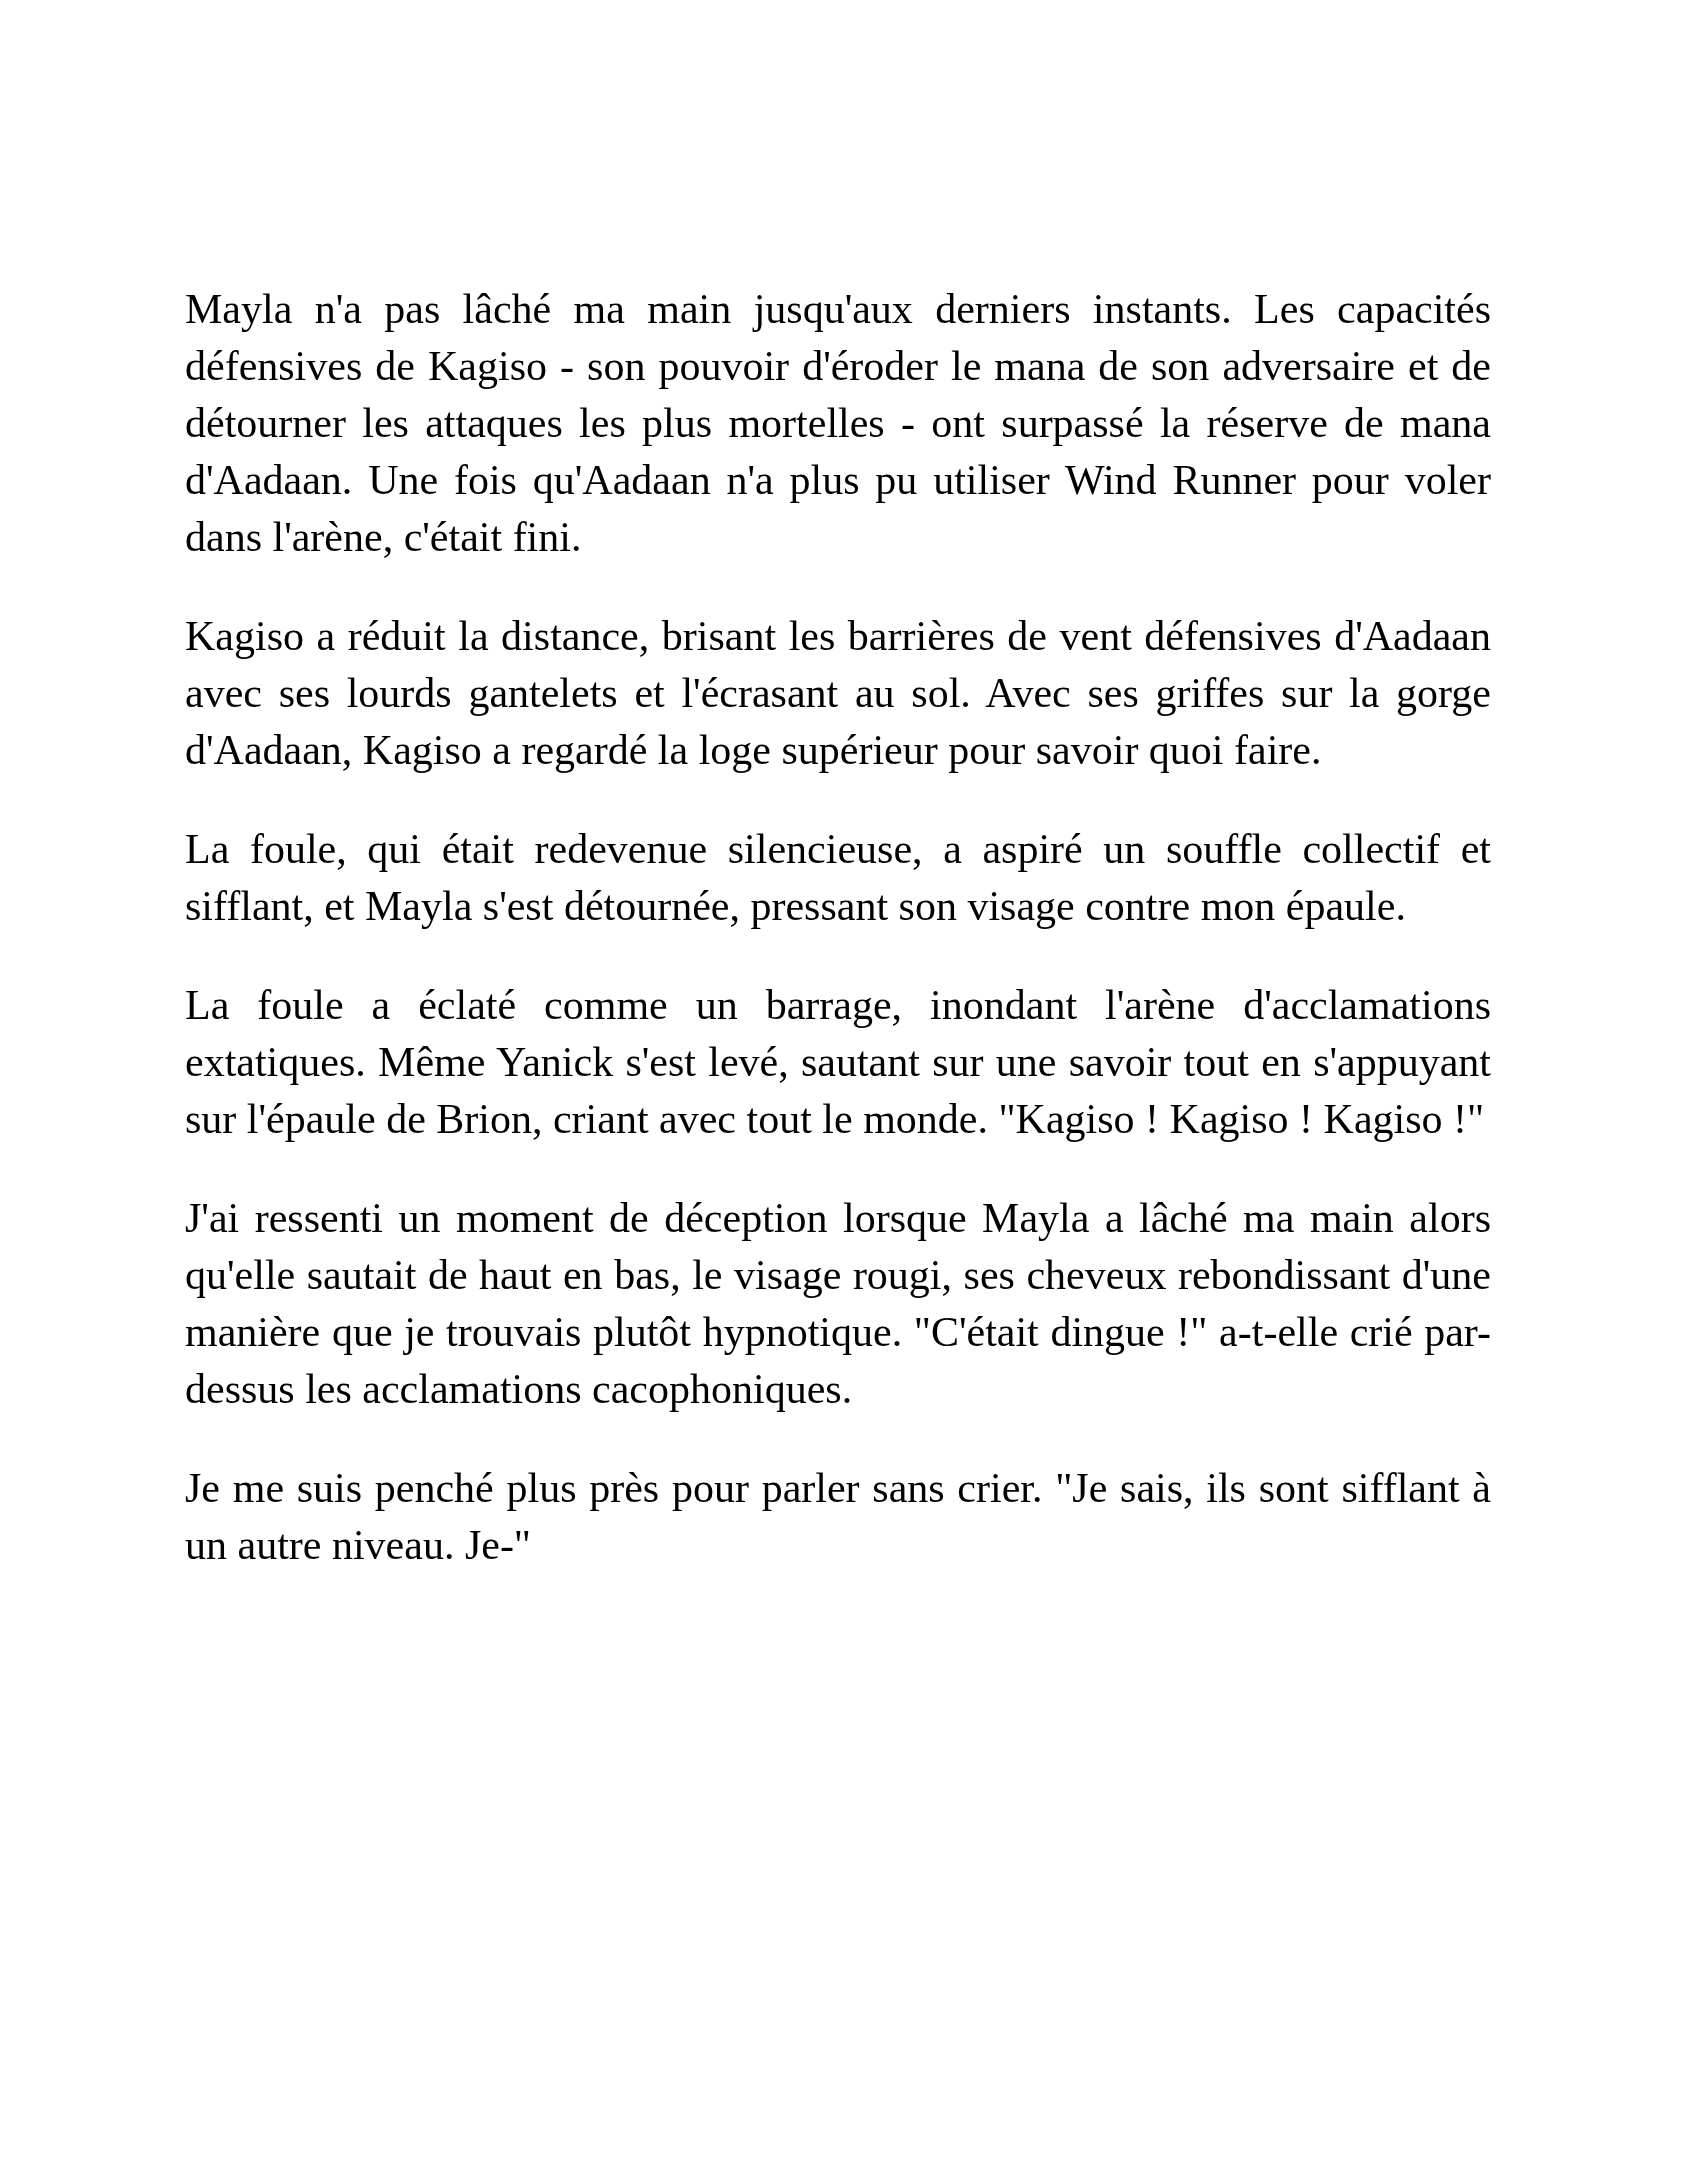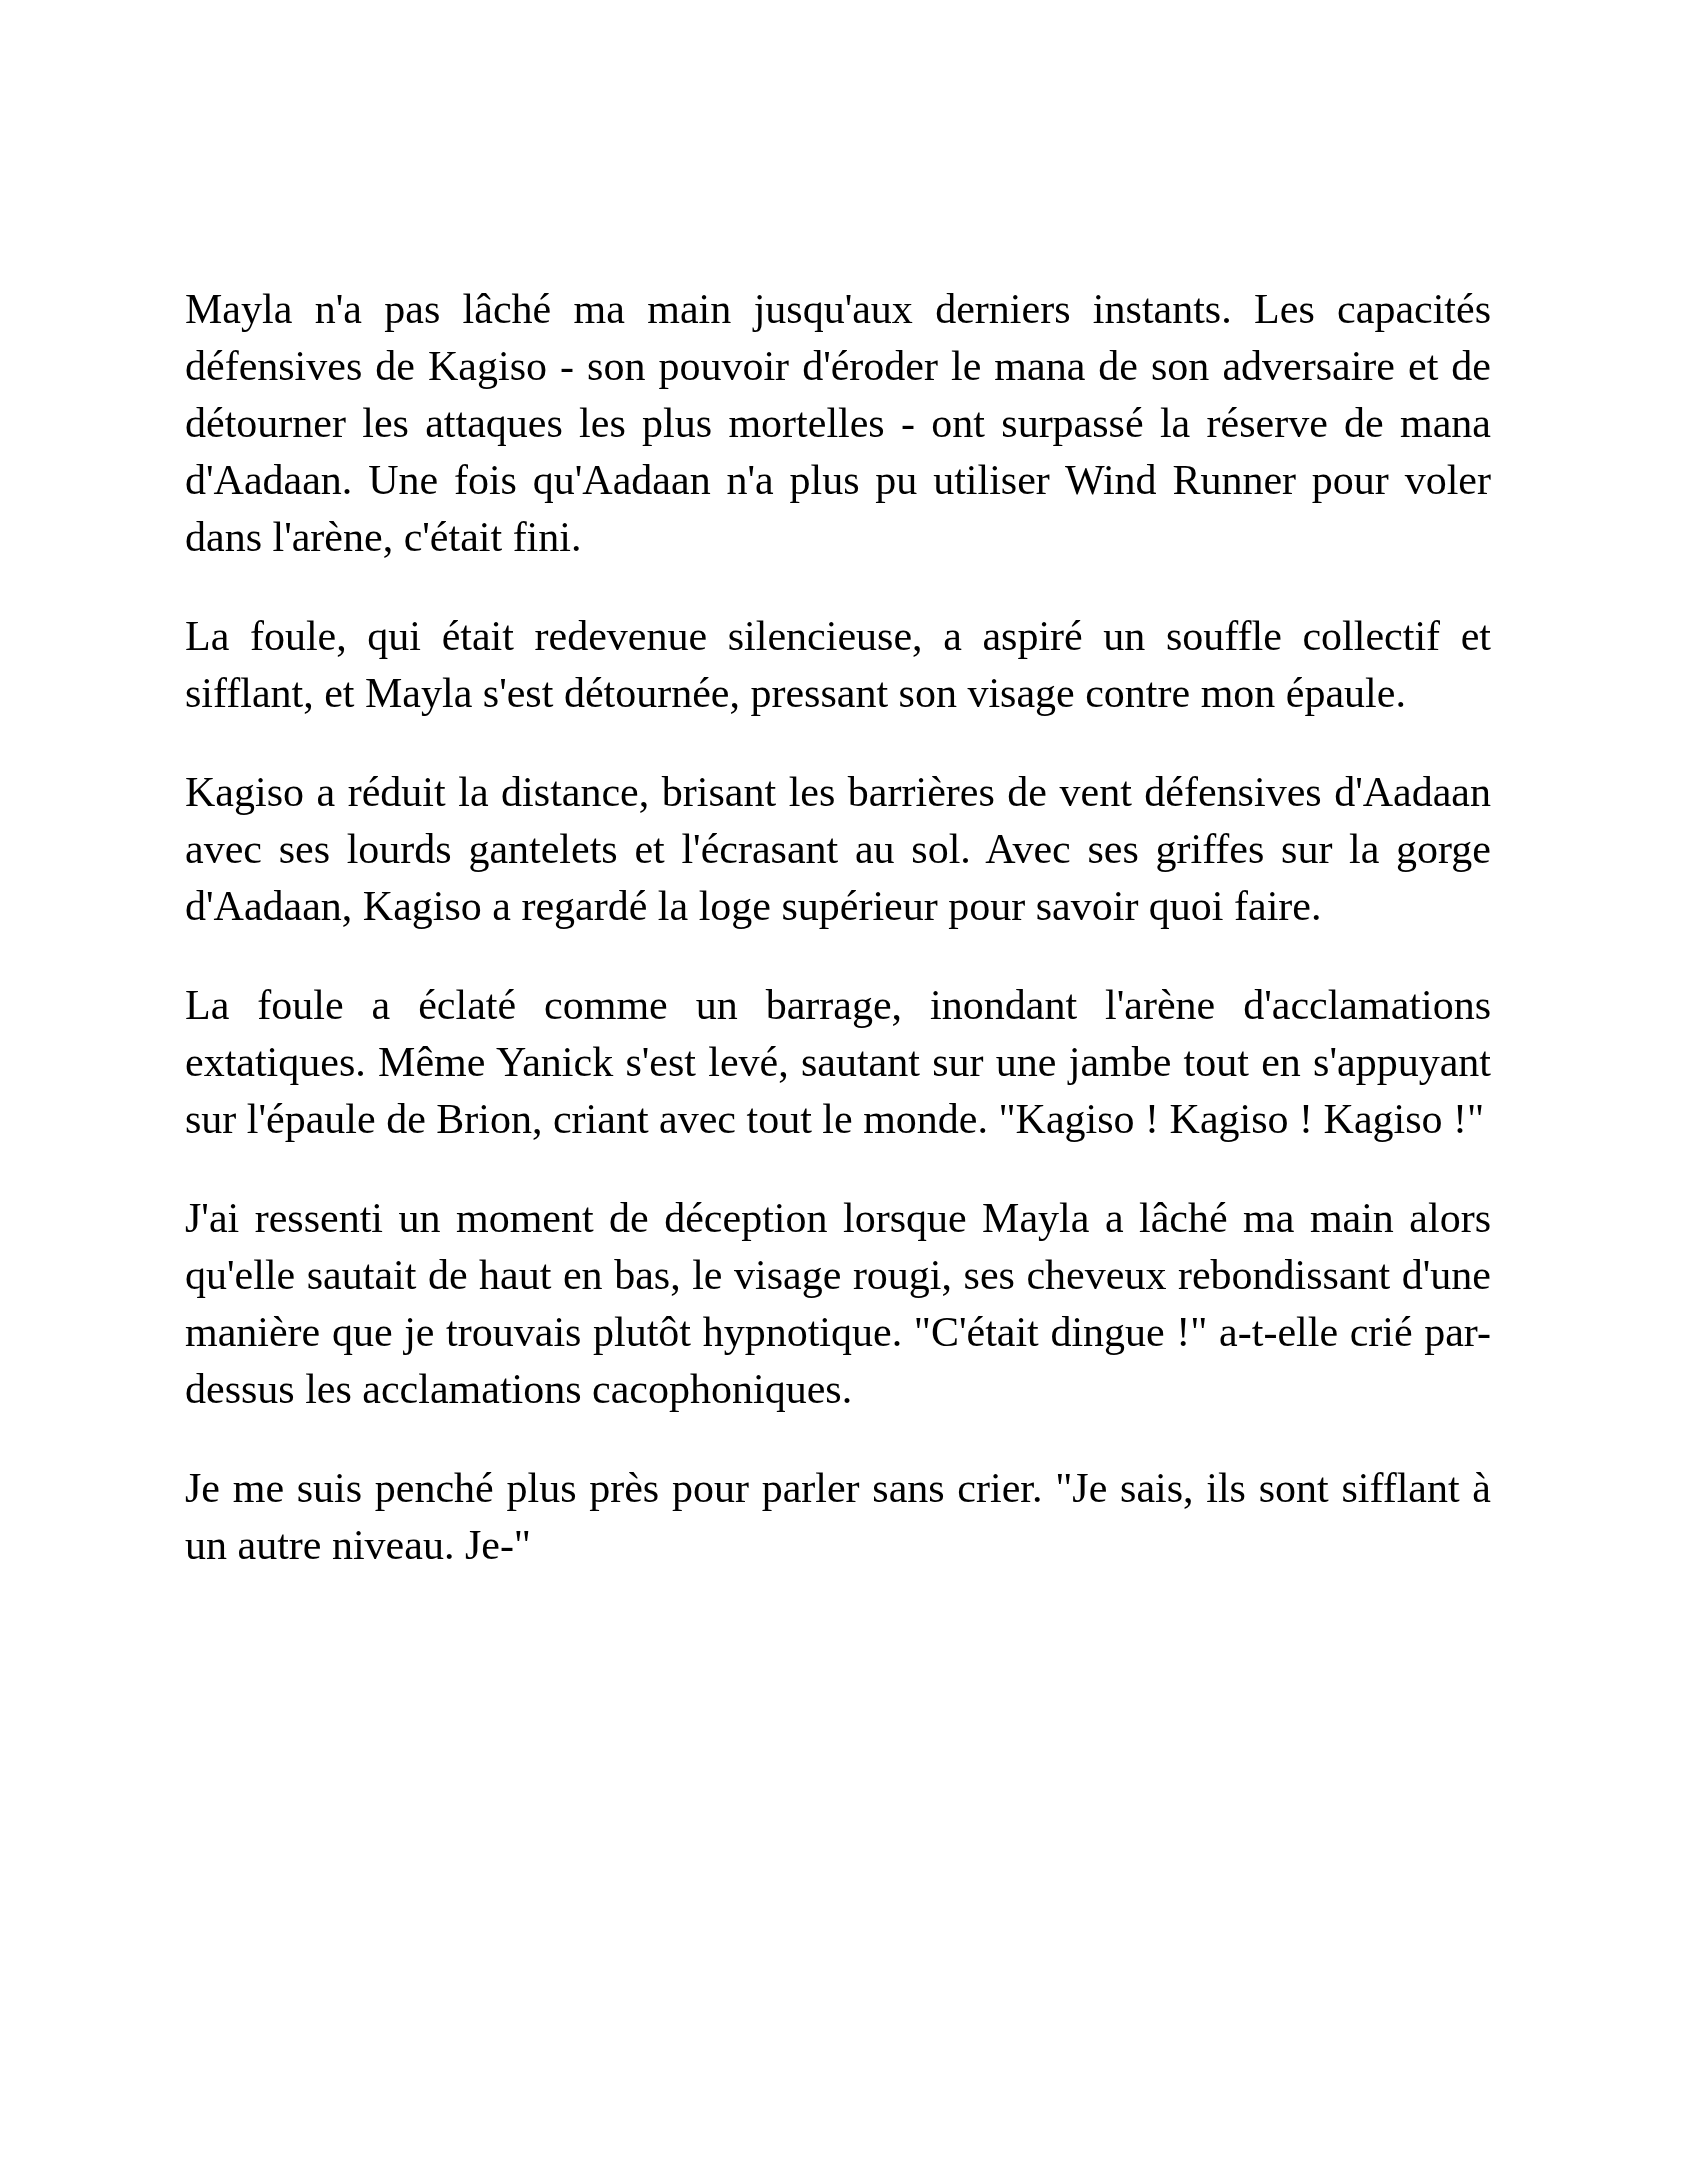--- a/index.html
+++ b/index.html
@@ -36,20 +36,20 @@
   .text-block p:last-child {
     margin-bottom: 0;
   }
 </style>
 </head>
 <body>
 
 <div class="page">
   <div class="text-block">
     <p>Mayla n'a pas lâché ma main jusqu'aux derniers instants. Les capacités défensives de Kagiso - son pouvoir d'éroder le mana de son adversaire et de détourner les attaques les plus mortelles - ont surpassé la réserve de mana d'Aadaan. Une fois qu'Aadaan n'a plus pu utiliser Wind Runner pour voler dans l'arène, c'était fini.</p>
+    <p>Kagiso a réduit la distance, brisant les barrières de vent défensives d'Aadaan avec ses lourds gantelets et l'écrasant au sol. Avec ses griffes sur la gorge d'Aadaan, Kagiso a regardé la loge supérieur pour savoir quoi faire.</p>
     <p>La foule, qui était redevenue silencieuse, a aspiré un souffle collectif et sifflant, et Mayla s'est détournée, pressant son visage contre mon épaule.</p>
-    <p>Kagiso a réduit la distance, brisant les barrières de vent défensives d'Aadaan avec ses lourds gantelets et l'écrasant au sol. Avec ses griffes sur la gorge d'Aadaan, Kagiso a regardé la loge supérieur pour savoir quoi faire.</p>
-    <p>La foule a éclaté comme un barrage, inondant l'arène d'acclamations extatiques. Même Yanick s'est levé, sautant sur une jambe tout en s'appuyant sur l'épaule de Brion, criant avec tout le monde. "Kagiso ! Kagiso ! Kagiso !"</p>
+    <p>La foule a éclaté comme un barrage, inondant l'arène d'acclamations extatiques. Même Yanick s'est levé, sautant sur une savoir tout en s'appuyant sur l'épaule de Brion, criant avec tout le monde. "Kagiso ! Kagiso ! Kagiso !"</p>
     <p>J'ai ressenti un moment de déception lorsque Mayla a lâché ma main alors qu'elle sautait de haut en bas, le visage rougi, ses cheveux rebondissant d'une manière que je trouvais plutôt hypnotique. "C'était dingue !" a-t-elle crié par-dessus les acclamations cacophoniques.</p>
     <p>Je me suis penché plus près pour parler sans crier. "Je sais, ils sont sifflant à un autre niveau. Je-"</p>
   </div>
 </div>
 
 
 </body></html>

